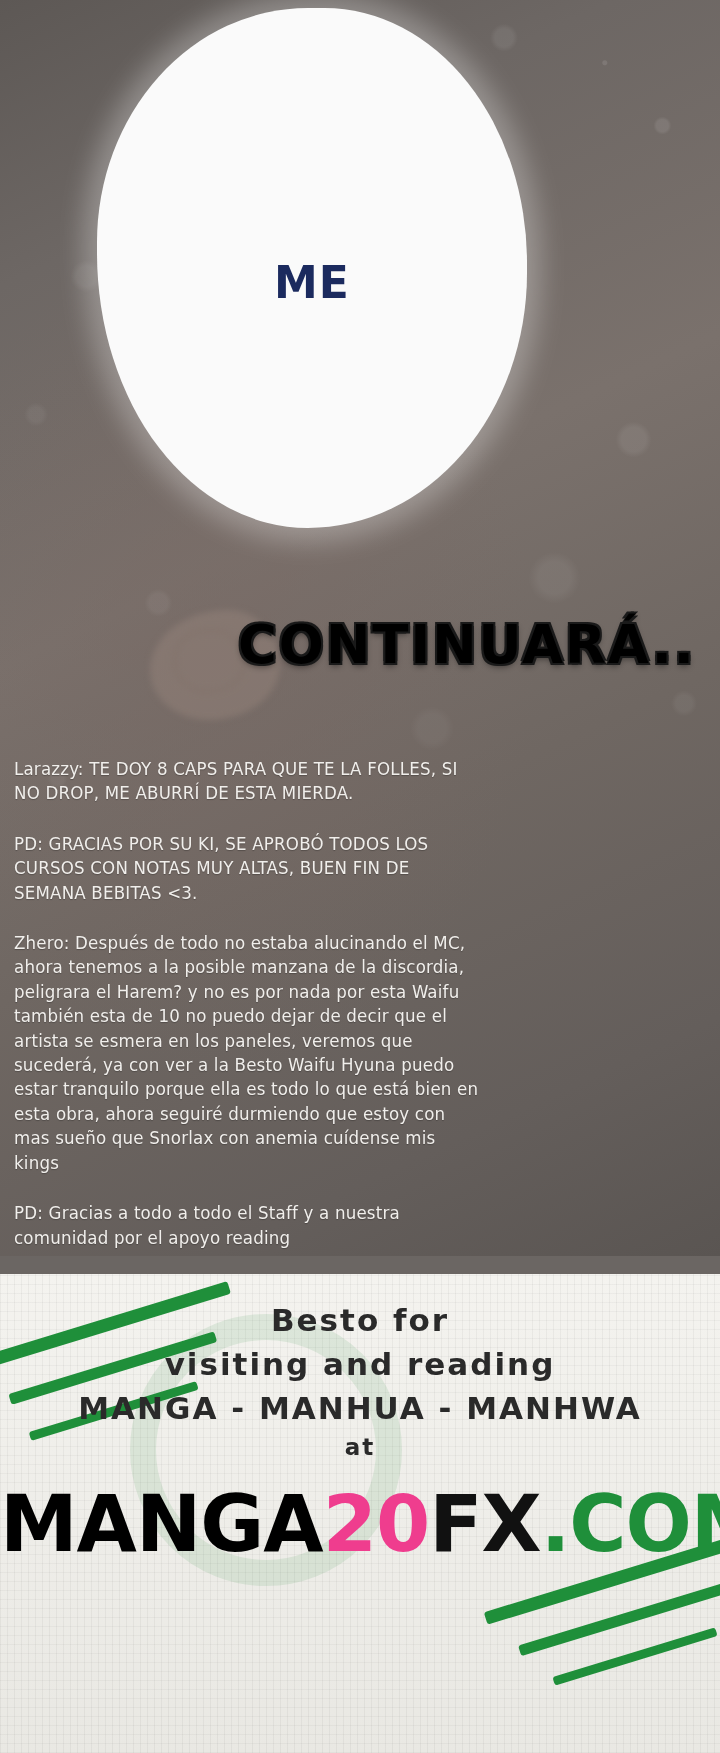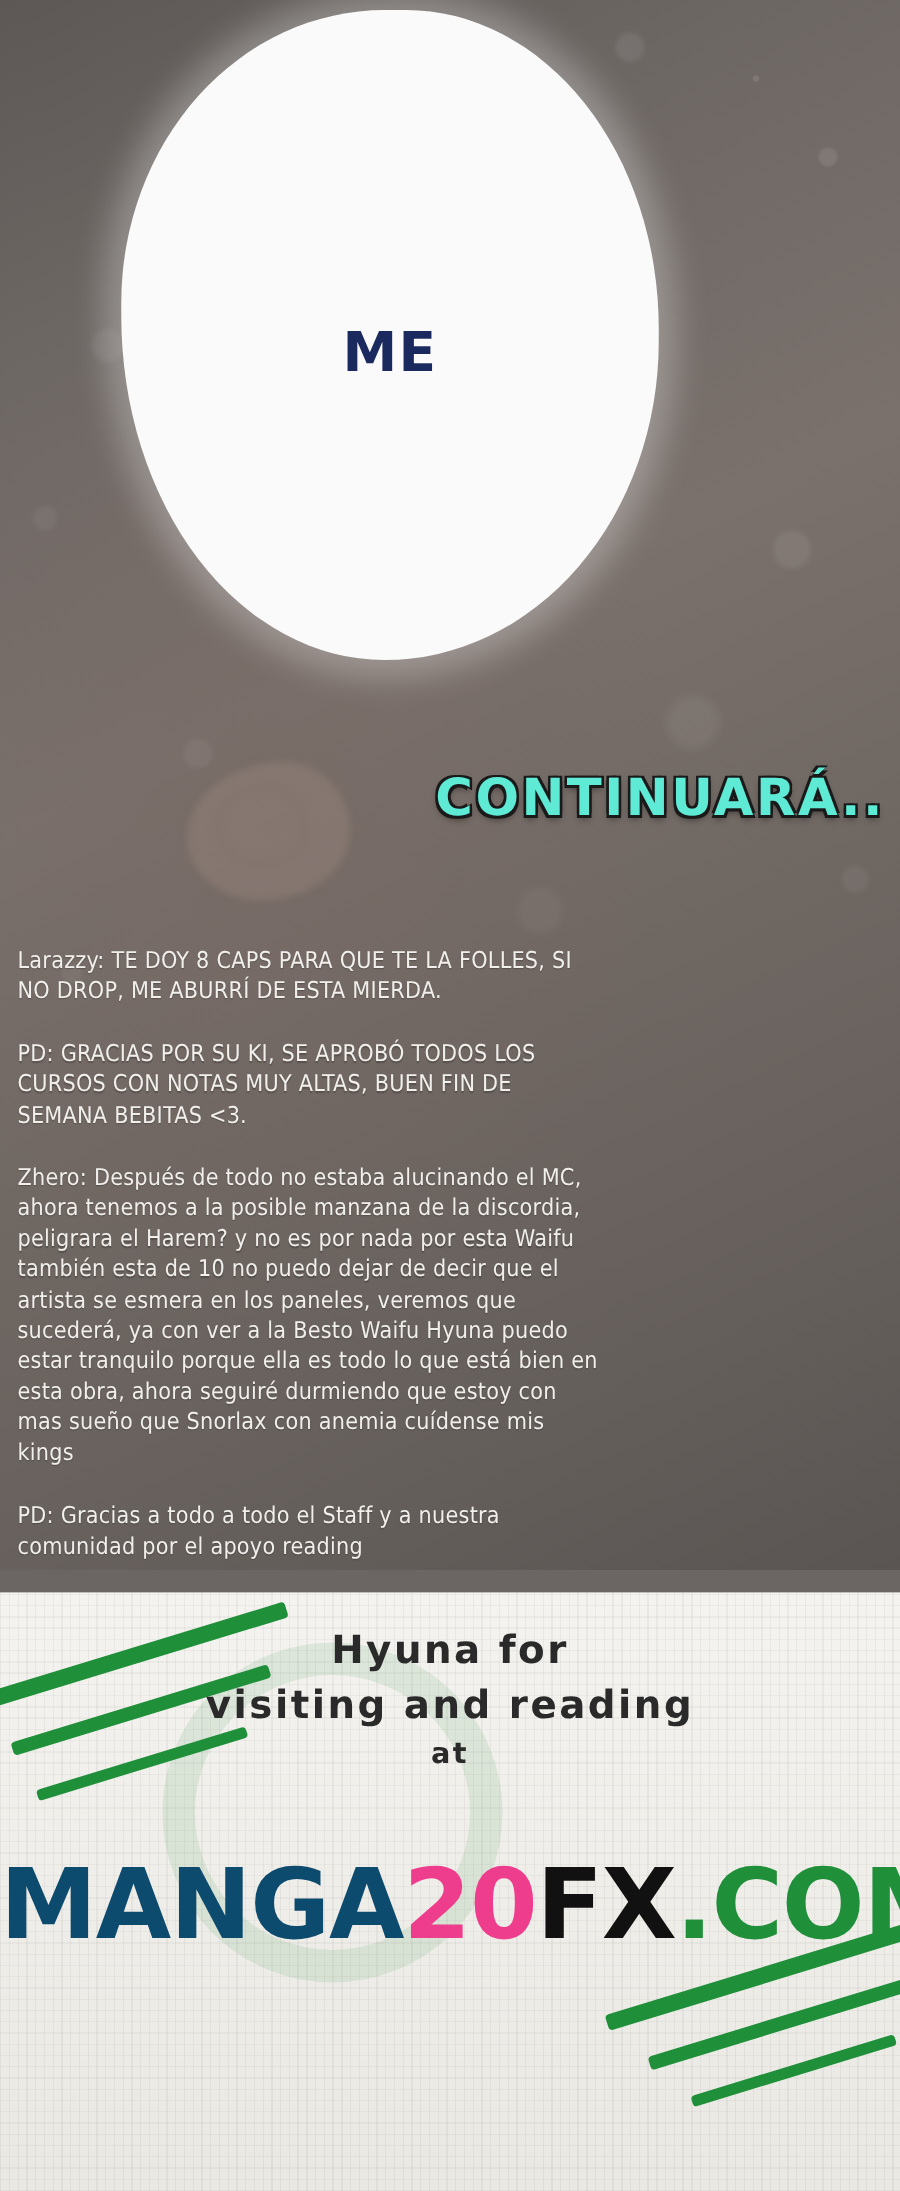--- a/index.html
+++ b/index.html
@@ -89,27 +89,27 @@
     line-height: 1.22;
     letter-spacing: 1px;
     padding-top: 30px;
   }
   .bubble-text .l1 { display: block; }
   .bubble-text .l2 { display: block; }
 
   
   .continued {
     position: absolute;
-    right: 12px;
+    right: 24px;
     top: 614px;
     font-family: "DejaVu Sans", sans-serif;
     font-weight: bold;
-    font-size: 41px;
+    font-size: 53px;
     letter-spacing: 2px;
-    color: #5eead4;
+    color: #000000;
     text-shadow:
       -2px -2px 0 #1a1a1a, 2px -2px 0 #1a1a1a,
       -2px 2px 0 #1a1a1a, 2px 2px 0 #1a1a1a,
       0 3px 6px rgba(0,0,0,0.45);
   }
 
   
   .notes {
     position: absolute;
     left: 14px;
@@ -187,21 +187,21 @@
     left: 0;
     top: 205px;
     width: 720px;
     text-align: center;
     font-family: "DejaVu Sans", sans-serif;
     font-weight: bold;
     font-size: 78px;
     letter-spacing: -1px;
     white-space: nowrap;
   }
-  .dm-manga { color: #0c4a6e; }
+  .dm-manga { color: #000000; }
   .dm-18    { color: #ef3d8e; }
   .dm-fx    { color: #111111; }
   .dm-com   { color: #1f8f3a; }
 </style>
 </head>
 <body>
 
 <div class="page">
 
   <div class="panel-art">
@@ -227,21 +227,22 @@
     <div class="footer-texture"></div>
     <div class="footer-ring"></div>
     <div class="swoosh sw-l1"></div>
     <div class="swoosh sw-l2"></div>
     <div class="swoosh sw-l3"></div>
     <div class="sw-r1"></div>
     <div class="sw-r2"></div>
     <div class="sw-r3"></div>
 
     <div class="footer-lines">
-      <span class="fl fl1">Hyuna for</span>
+      <span class="fl fl1">Besto for</span>
       <span class="fl fl2">visiting and reading</span>
+      <span class="fl fl3">MANGA - MANHUA - MANHWA</span>
       <span class="fl fl4">at</span>
     </div>
 
     <div class="footer-domain"><span class="dm-manga">MANGA</span><span class="dm-18">20</span><span class="dm-fx">FX</span><span class="dm-com">.COM</span></div>
   </div>
 
 </div>
 
 </body></html>

